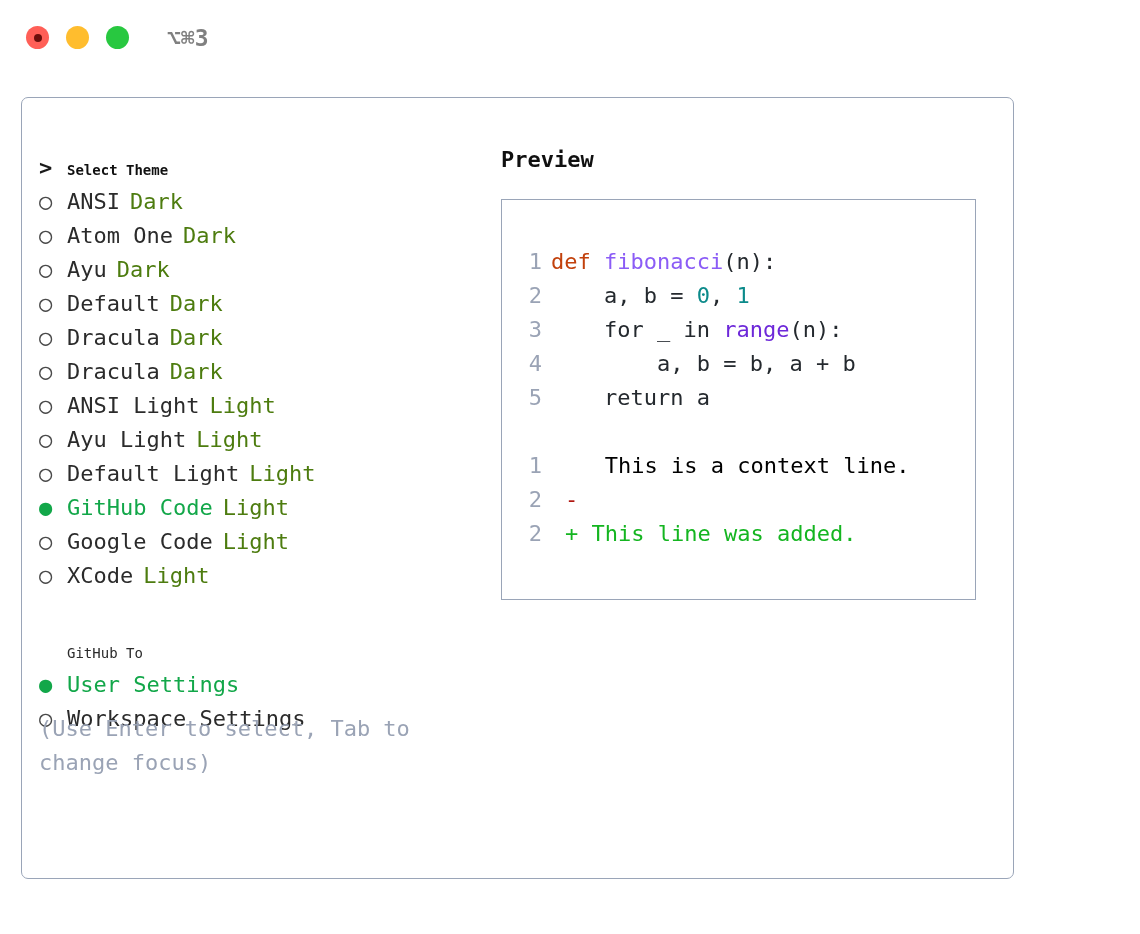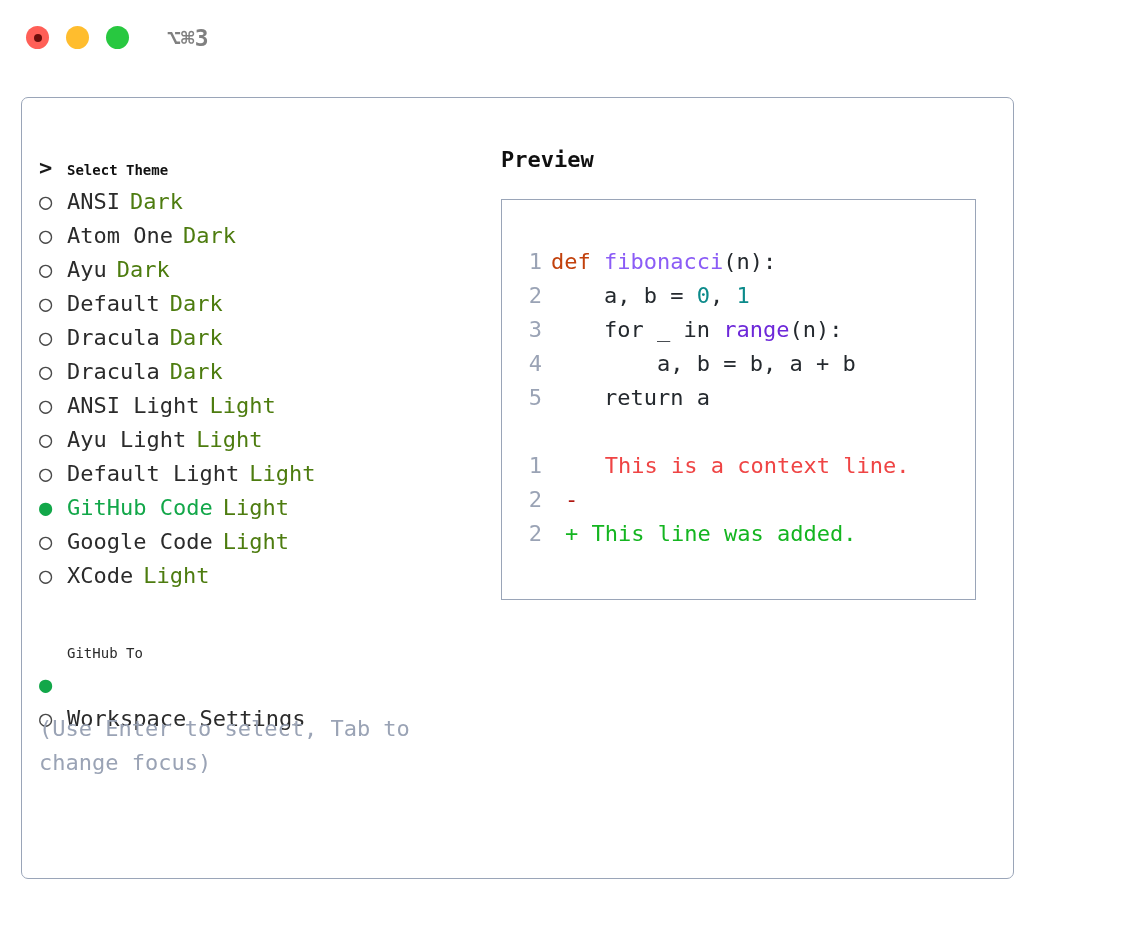--- a/index.html
+++ b/index.html
@@ -174,21 +174,21 @@
     padding-right: 9px;
   }
   .codetext { white-space: pre; }
   .blankline { height: 34px; }
 
   .tok-plain   { color: #24292e; }
   .tok-kw      { color: #c2410c; }
   .tok-fn      { color: #8b5cf6; }
   .tok-num     { color: #0b8a8a; }
   .tok-builtin { color: #6d28d9; }
-  .tok-ctx     { color: #ef4444; }
+  .tok-ctx     { color: #000000; }
   .tok-del     { color: #b01610; }
   .tok-add     { color: #14b520; }
 </style>
 </head>
 <body>
 
 <div class="window">
 
   <div class="titlebar">
     <div class="lights">
@@ -224,21 +224,21 @@
         </div>
 
       <div class="spacer-gap"></div>
 
       <div class="row">
         <span class="marker marker-empty">○</span>
         <span class="heading" style="font-weight:normal;color:#2b2b2b">GitHub To</span>
       </div>
 
       <div id="apply-list">
-          <div class="row"><span class="marker marker-on">●</span></div>
+          <div class="row"><span class="marker marker-on">●</span><span class="label-sel">User Settings</span></div>
           <div class="row"><span class="marker marker-off">○</span><span class="label-normal">Workspace Settings</span></div>
         </div>
 
     </div>
 
     <div class="hint">(Use Enter to select, Tab to change focus)</div>
 
     <div class="right-col">
       <div class="preview-title">Preview</div>
 

